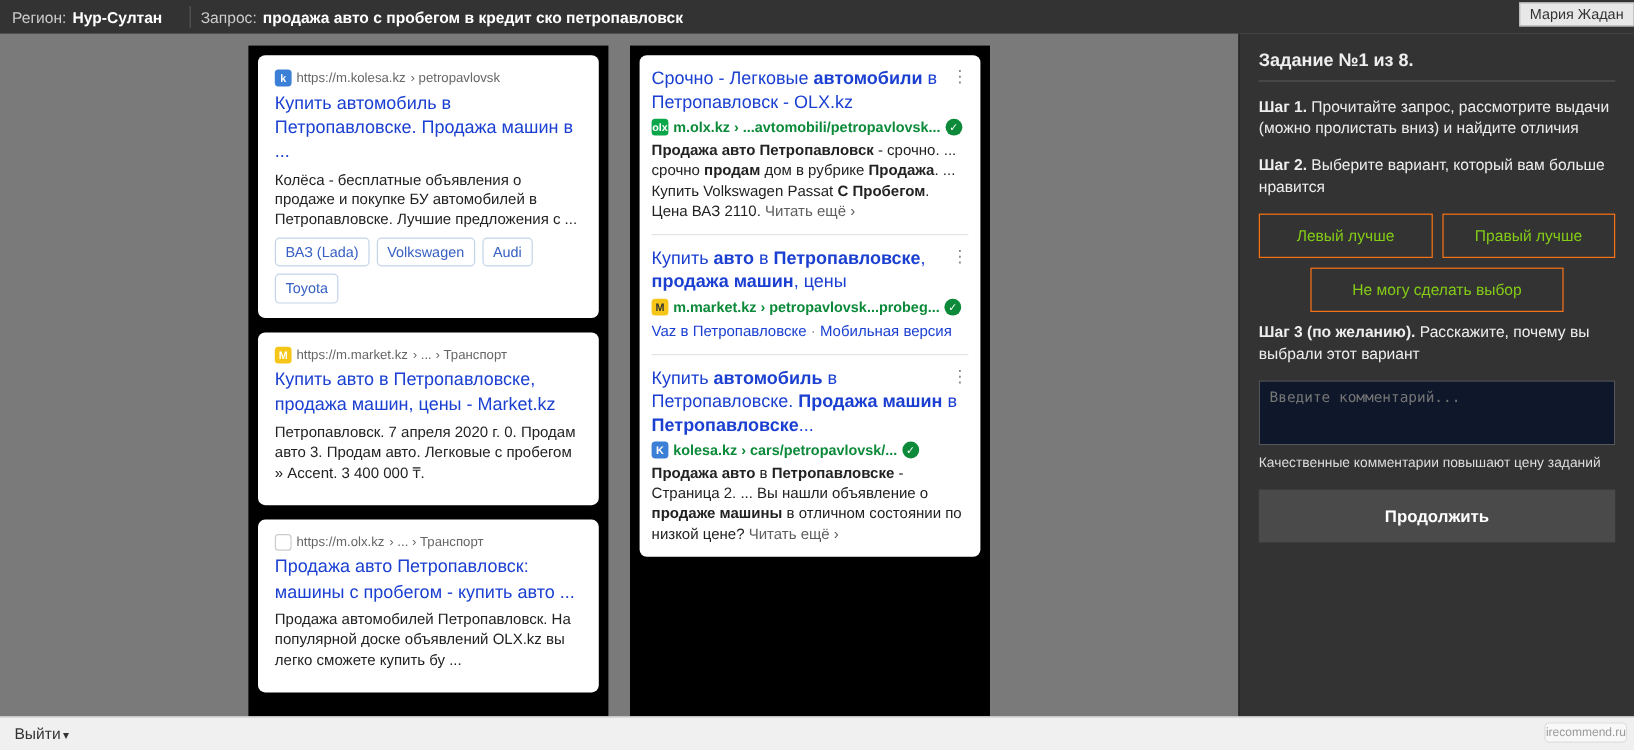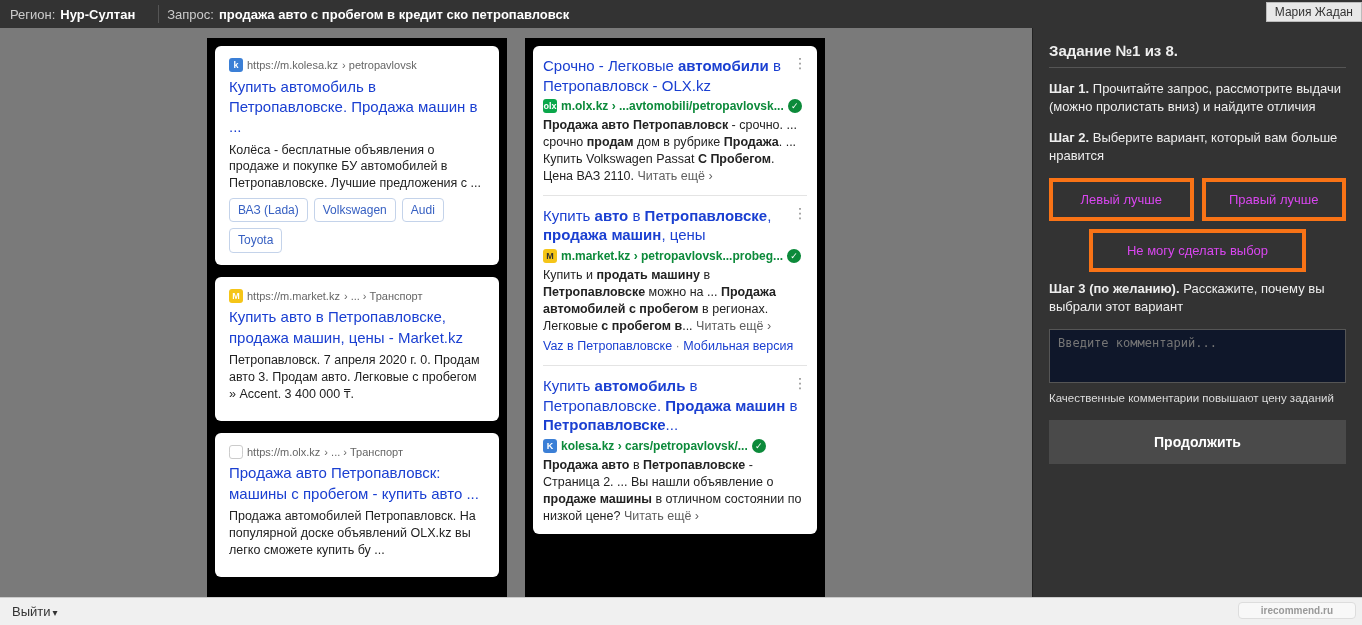--- a/index.html
+++ b/index.html
@@ -92,40 +92,40 @@
   padding: 14px 16px;
   font-size: 13px;
   border-left: 1px solid #222;
 }
 .sidebar h2 { font-size: 15px; font-weight: bold; margin-bottom: 8px; }
 .sidebar hr { border: none; border-top: 1px solid #555; margin: 8px 0 12px; }
 .sidebar .step { margin-bottom: 14px; line-height: 1.35; }
 .sidebar .step b { font-weight: bold; }
 .choice-row { display: flex; gap: 8px; margin-bottom: 8px; justify-content: center;}
 .choice-btn {
-  flex:1; border: 4px solid #f97316; background: transparent; color: #d946ef;
+  flex:1; border: 1px solid #f97316; background: transparent; color: #84cc16;
   padding: 10px 6px; font-size: 13px; text-align: center; cursor: pointer;
 }
 .choice-row.single .choice-btn { flex: 0 0 auto; padding: 10px 34px; }
 .comment-box {
   width: 100%; height: 54px; background: #0f172a; border: 1px solid #555;
   color: #aaa; padding: 6px 8px; font-size: 12px; resize: none; margin-bottom: 6px;
 }
 .hint { font-size: 11.5px; color: #ddd; margin-bottom: 16px; }
 .continue-btn {
   width: 100%; background: #4a4a4a; border: none; color: #fff;
   padding: 14px; font-size: 14px; font-weight: bold; cursor: pointer;
 }
 .bottom-bar {
   position: absolute; bottom: 0; left: 0; right: 0; height: 28px;
   background: #f0f0f0; border-top: 1px solid #ccc;
   display: flex; align-items: center; padding: 0 12px; font-size: 13px; color: #333;
 }
 .bottom-bar .chev { font-size: 10px; margin-left: 2px; }
-.irec-badge { position: absolute; right: 6px; bottom: 6px; background: #f8f8f8; border:1px solid #ddd; border-radius:4px; padding:2px 22px; font-size:10px; color:#999;font-weight:bold; }
+.irec-badge { position: absolute; right: 6px; bottom: 6px; background: #f8f8f8; border:1px solid #ddd; border-radius:4px; padding:2px 0; font-size:10px; color:#999; }
 </style>
 </head>
 <body>
 
 <div class="top-bar">
   <span class="label">Регион:</span>
   <span class="value">Нур-Султан</span>
   <span class="divider"></span>
   <span class="label">Запрос:</span>
   <span class="value">продажа авто с пробегом в кредит ско петропавловск</span>
@@ -188,21 +188,20 @@
           <div class="rdesc"><span><b>Продажа авто Петропавловск</b> - срочно. ... срочно <b>продам</b> дом в рубрике <b>Продажа</b>. ... Купить Volkswagen Passat <b>С Пробегом</b>. Цена ВАЗ 2110.</span> <span class="rmore">Читать ещё ›</span></div>
           <div class="divider-h"></div>
 
           <span class="kebab">⋮</span>
           <div class="rtitle">Купить <b>авто</b> в <b>Петропавловске</b>, <b>продажа машин</b>, цены</div>
           <div class="rurl">
             <span class="favsq" style="background:#f5c518;color:#333">M</span>
             <b>m.market.kz › petropavlovsk...probeg...</b>
             <span class="badge">✓</span>
           </div>
-          <div class="rdesc"><span>Купить и <b>продать машину</b> в <b>Петропавловске</b> можно на ... <b>Продажа автомобилей с пробегом</b> в регионах. Легковые <b>с пробегом в</b>...</span> <span class="rmore">Читать ещё ›</span></div>
           <div class="rlinks">
             <a>Vaz в Петропавловске</a>
             <span class="sep">·</span>
             <a>Мобильная версия</a>
           </div>
           <div class="divider-h"></div>
 
           <span class="kebab">⋮</span>
           <div class="rtitle">Купить <b>автомобиль</b> в Петропавловске. <b>Продажа машин</b> в <b>Петропавловске</b>...</div>
           <div class="rurl">

